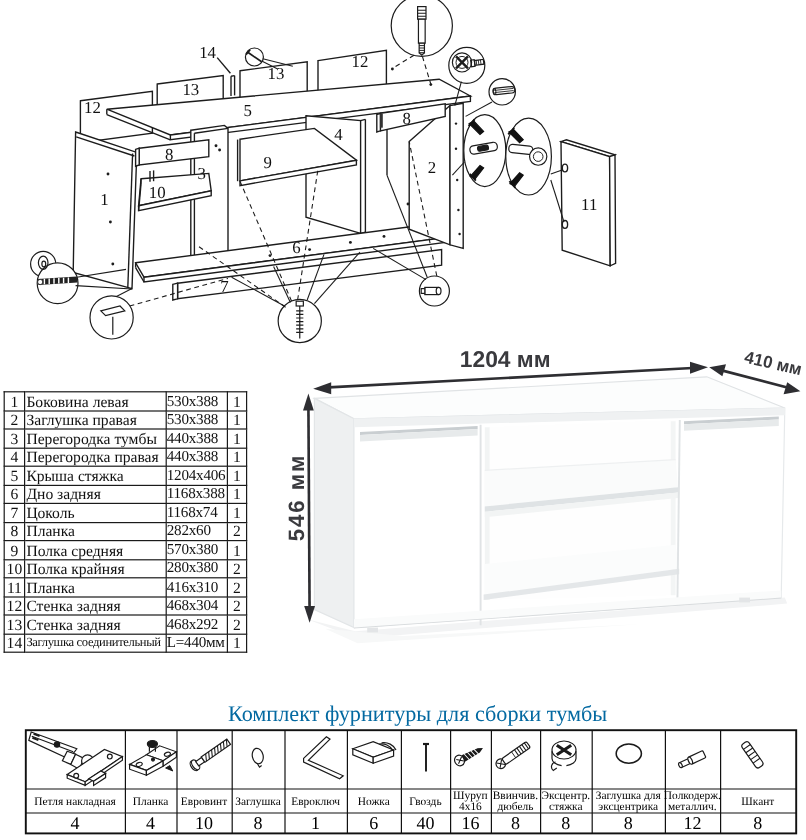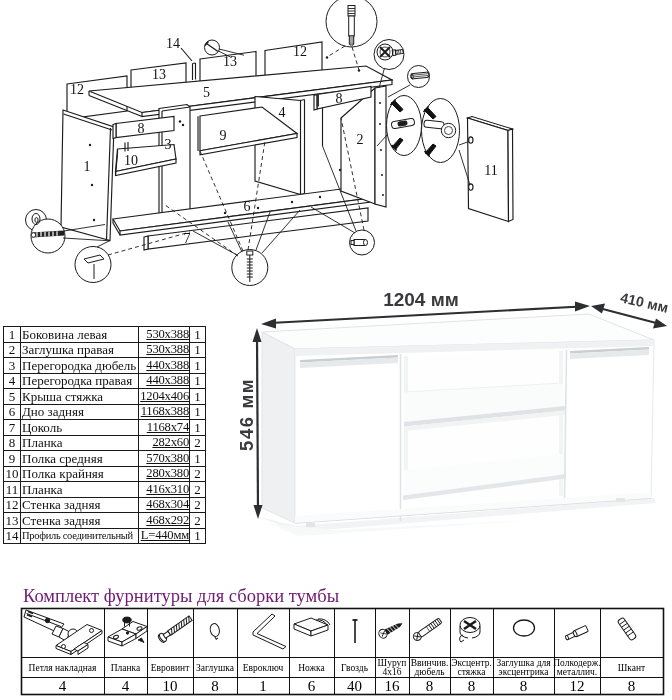--- a/index.html
+++ b/index.html
@@ -3,25 +3,25 @@
 <meta charset="utf-8">
 <style>
   html,body{margin:0;padding:0;}
   body{width:672px;height:700px;background:#ffffff;font-family:"Liberation Serif",serif;position:relative;overflow:hidden;}
   #diagram{position:absolute;left:0;top:0;}
   #parts{position:absolute;left:3px;top:326px;border-collapse:collapse;table-layout:fixed;width:202px;border:1.5px solid #111;}
   #parts td{border:1px solid #1a1a1a;font-family:"Liberation Serif",serif;font-size:13px;color:#111;
     height:14.5px;line-height:13px;padding:0;white-space:nowrap;overflow:hidden;}
   #parts td.n{text-align:center;}
   #parts td.nm{padding-left:1px;}
-  #parts td.sz{text-align:right;font-size:12.6px;letter-spacing:-0.2px;text-decoration:underline;}
+  #parts td.sz{text-align:left;font-size:12.6px;letter-spacing:-0.2px;}
   #parts td.q{text-align:center;}
   #photo{position:absolute;left:236px;top:284px;}
-  #kit-title{position:absolute;left:23px;top:586px;width:650px;text-align:left;
-    font-family:"Liberation Serif",serif;font-size:18.5px;color:#701a75;}
+  #kit-title{position:absolute;left:23px;top:586px;width:650px;text-align:center;
+    font-family:"Liberation Serif",serif;font-size:18.5px;color:#0369a1;}
   #kit{position:absolute;left:0;top:0;}
 </style>
 </head>
 <body>
 <svg id="diagram" width="672" height="300" viewBox="0 0 672 300" fill="none" stroke="none">
 <g stroke="#1c1c1c" stroke-width="1.15" fill="white">
 
   <polygon points="67,84 127,76 127,111 67,119"></polygon>
   <polygon points="131,70 186,63 186,97 131,104"></polygon>
   <polygon points="200,59 256,51.5 256,86 200,93.5"></polygon>
@@ -256,21 +256,21 @@
         <td class="q">1</td>
       </tr>
   <tr>
         <td class="n">2</td>
         <td class="nm">Заглушка правая</td>
         <td class="sz">530х388</td>
         <td class="q">1</td>
       </tr>
   <tr>
         <td class="n">3</td>
-        <td class="nm">Перегородка дюбель</td>
+        <td class="nm">Перегородка тумбы</td>
         <td class="sz">440х388</td>
         <td class="q">1</td>
       </tr>
   <tr>
         <td class="n">4</td>
         <td class="nm">Перегородка правая</td>
         <td class="sz">440х388</td>
         <td class="q">1</td>
       </tr>
   <tr>
@@ -322,21 +322,21 @@
         <td class="q">2</td>
       </tr>
   <tr>
         <td class="n">13</td>
         <td class="nm">Стенка задняя</td>
         <td class="sz">468х292</td>
         <td class="q">2</td>
       </tr>
   <tr>
         <td class="n">14</td>
-        <td class="nm" style="font-size:10.5px;letter-spacing:-0.3px;">Профиль соединительный</td>
+        <td class="nm" style="font-size:10.5px;letter-spacing:-0.3px;">Заглушка соединительный</td>
         <td class="sz">L=440мм</td>
         <td class="q">1</td>
       </tr>
 </tbody>
   </table>
 
 <svg id="photo" width="436" height="280" viewBox="0 0 436 280">
 
   <g>
 

